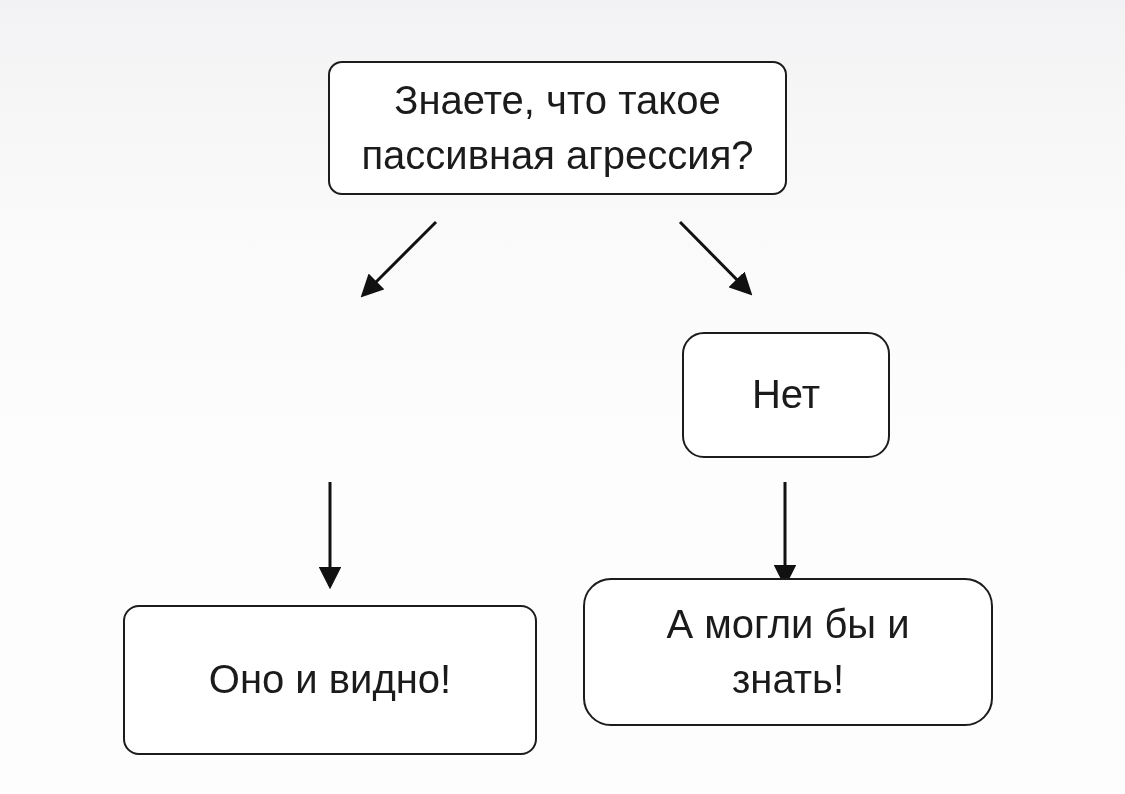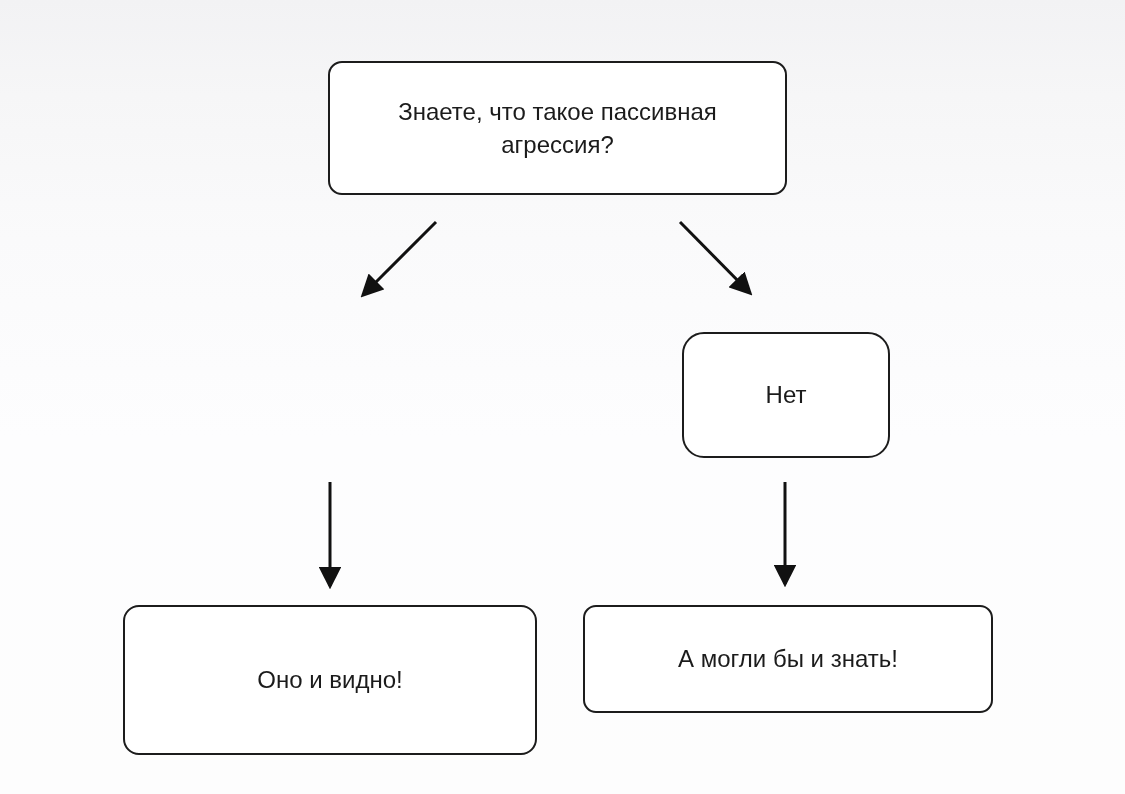--- a/index.html
+++ b/index.html
@@ -26,21 +26,21 @@
   .node {
     position: absolute;
     box-sizing: border-box;
     background: #ffffff;
     border: 2.5px solid #1c1c1c;
     color: #1b1b1b;
     display: flex;
     align-items: center;
     justify-content: center;
     text-align: center;
-    font-size: 24px;
+    font-size: 40px;
     line-height: 1.38;
     padding: 16px 20px;
   }
   .node-question {
     left: 328px; top: 61px;
     width: 459px; height: 134px;
     border-radius: 14px;
   }
   .node-yes {
     left: 225px; top: 333px;
@@ -51,23 +51,23 @@
     left: 682px; top: 332px;
     width: 208px; height: 126px;
     border-radius: 22px;
   }
   .node-yes-result {
     left: 123px; top: 605px;
     width: 414px; height: 150px;
     border-radius: 16px;
   }
   .node-no-result {
-    left: 583px; top: 605px;
-    width: 410px; height: 108px;
-    border-radius: 13px;
+    left: 583px; top: 578px;
+    width: 410px; height: 148px;
+    border-radius: 28px;
   }
   .connector-layer {
     position: absolute;
     left: 0; top: 0;
     width: 1125px;
     height: 794px;
     pointer-events: none;
   }
   .connector-layer path.arrow-line {
     stroke: #111111;

